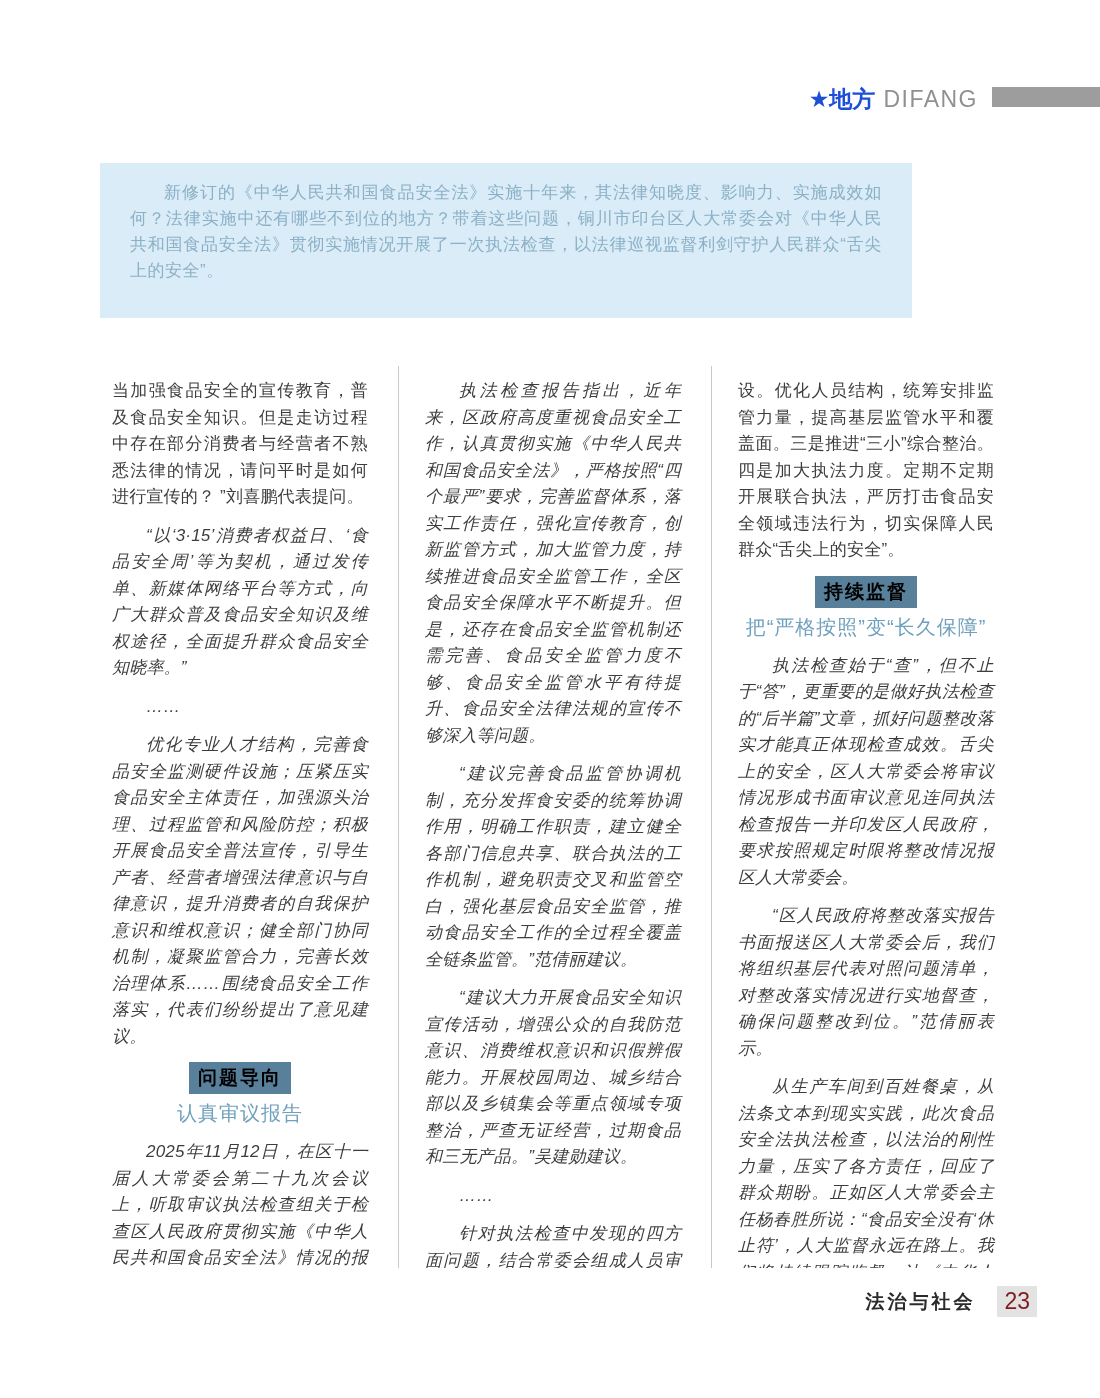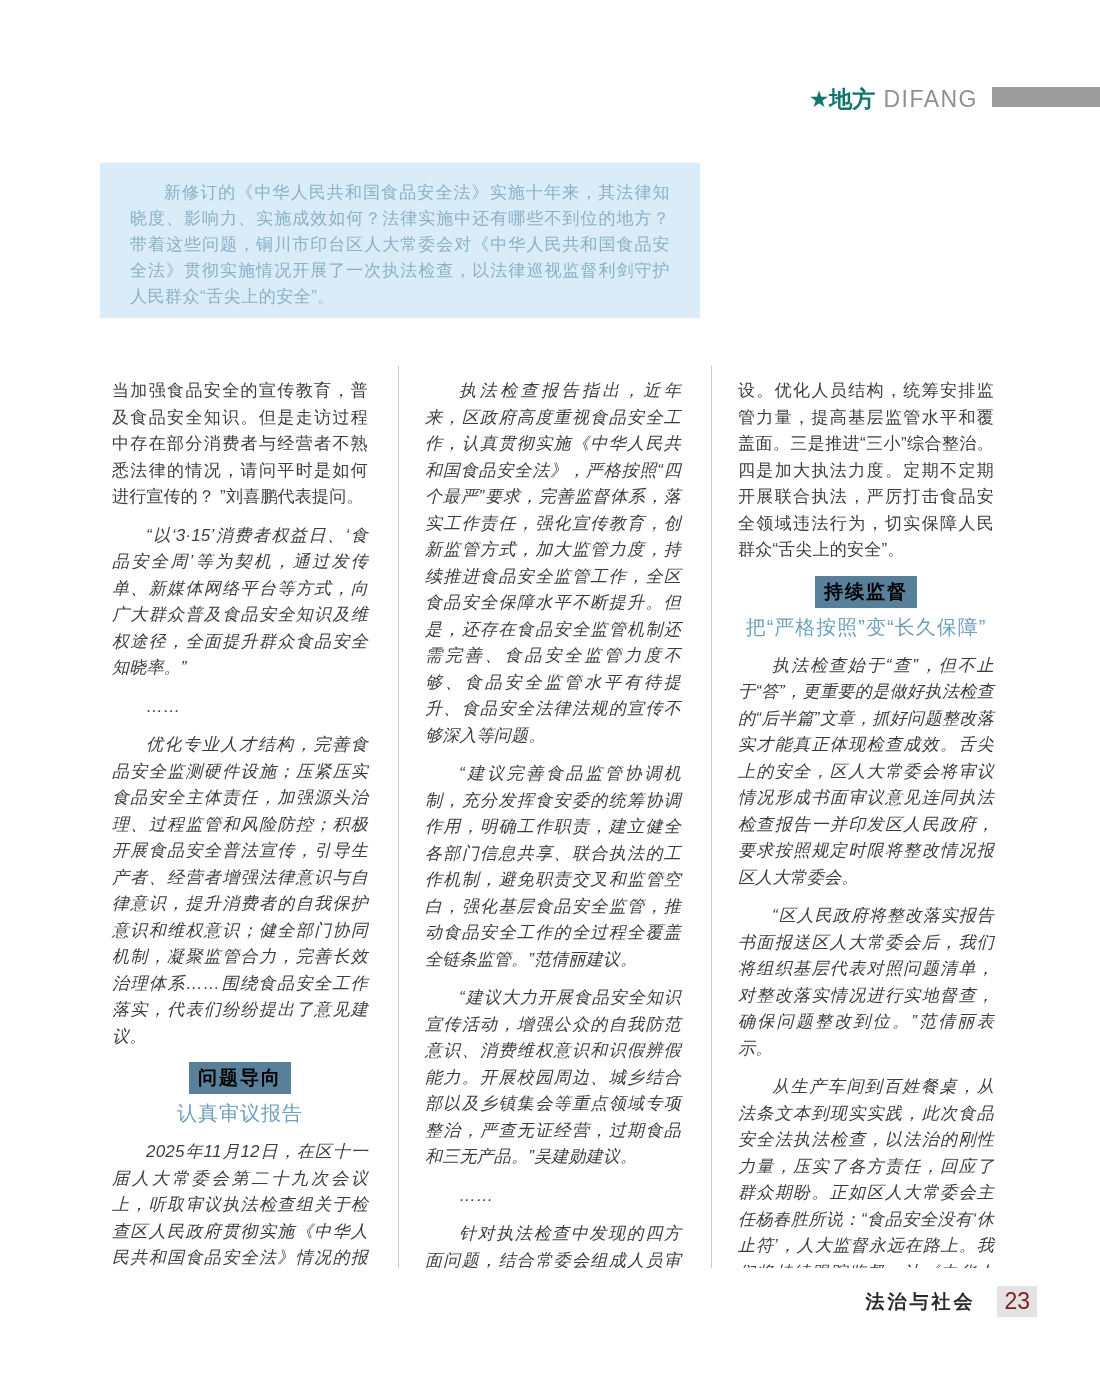--- a/index.html
+++ b/index.html
@@ -2,26 +2,26 @@
 <html><head>
 <meta charset="utf-8">
 <style>
   html,body{margin:0;padding:0;background:#ffffff;}
   .page{position:relative;width:1100px;height:1398px;background:#ffffff;overflow:hidden;
         font-family:"Liberation Sans","DejaVu Sans",sans-serif;}
 
   
   .hdr{position:absolute;top:84px;left:0;right:0;height:26px;}
   .hdr-label{position:absolute;right:122px;top:0;font-size:23px;white-space:nowrap;}
-  .hdr-cn{color:#0f766e;font-weight:bold;}
+  .hdr-cn{color:#1d4ed8;font-weight:bold;}
   .hdr-en{color:#909090;font-weight:normal;letter-spacing:1.5px;margin-left:8px;}
   .hdr-bar{position:absolute;right:0;top:3px;width:108px;height:20px;background:#9d9d9d;}
 
   
-  .intro{position:absolute;left:100px;top:163px;width:600px;height:155px;background:#d9ecf8;
+  .intro{position:absolute;left:100px;top:163px;width:812px;height:155px;background:#d9ecf8;
          box-sizing:border-box;padding:17px 30px 12px 30px;}
   .intro p{margin:0;font-size:17px;line-height:26px;color:#8cb0c6;text-indent:2em;
            text-align:justify;letter-spacing:0.5px;}
 
   
   .columns{position:absolute;left:100px;top:366px;width:910px;height:902px;display:flex;
            align-items:stretch;overflow:hidden;}
   .col{flex:1 1 0;min-width:0;}
   .col + .col{border-left:1px solid #c9c9c9;margin-left:14px;padding-left:14px;}
   .col{padding-right:0;}

